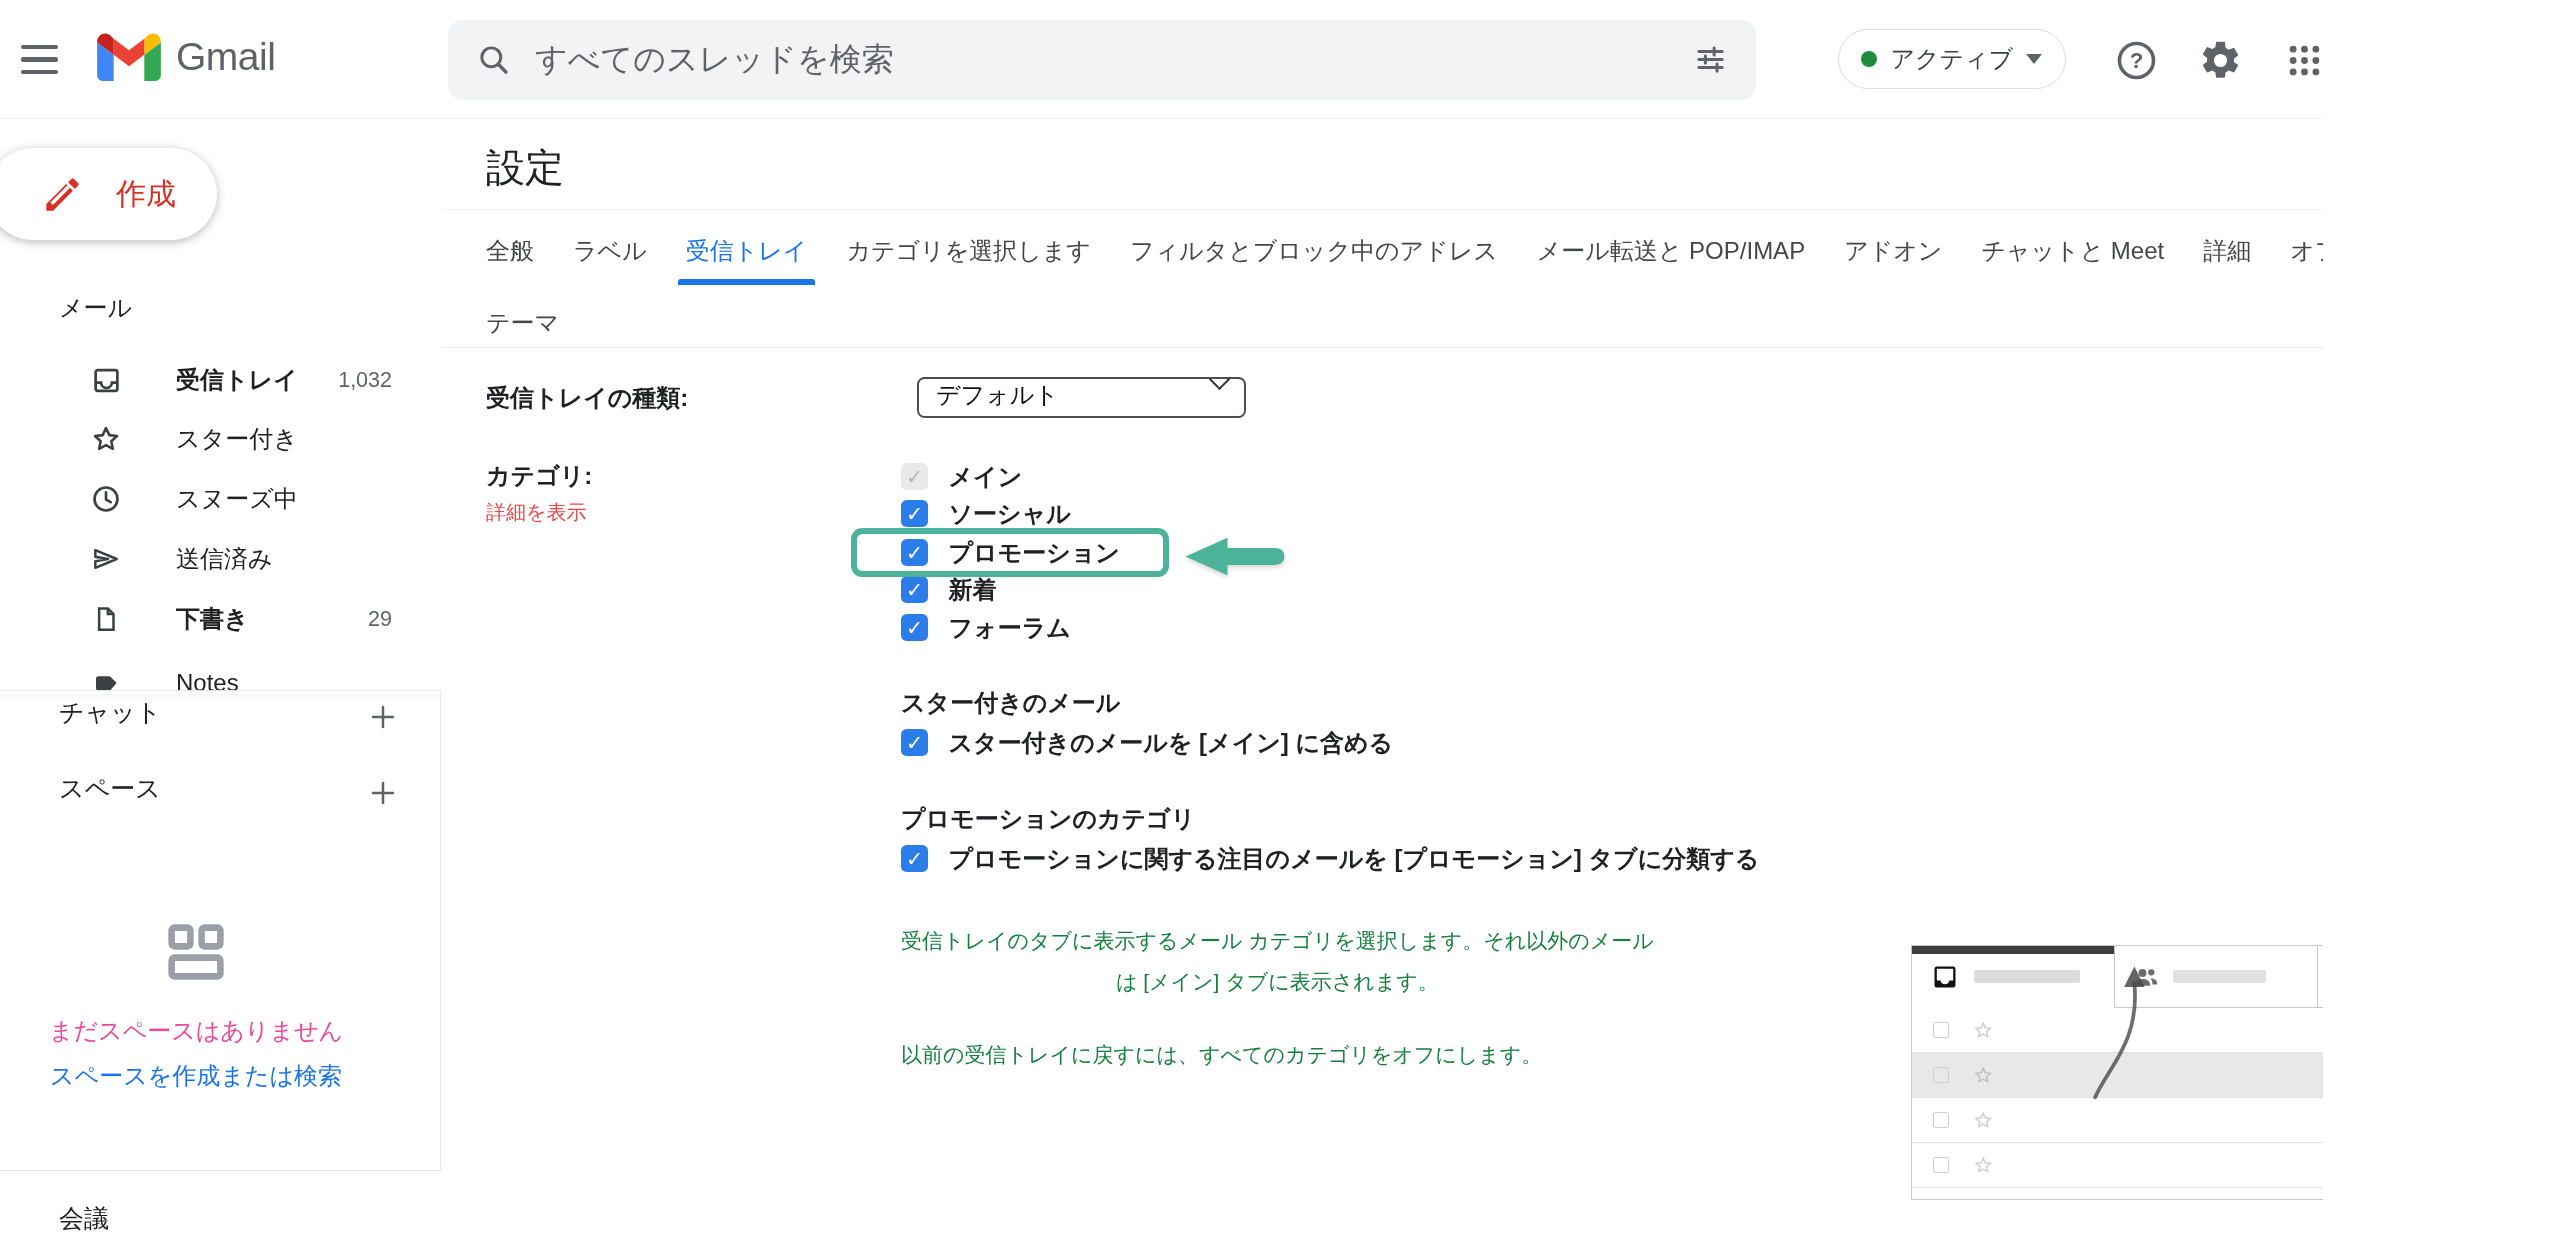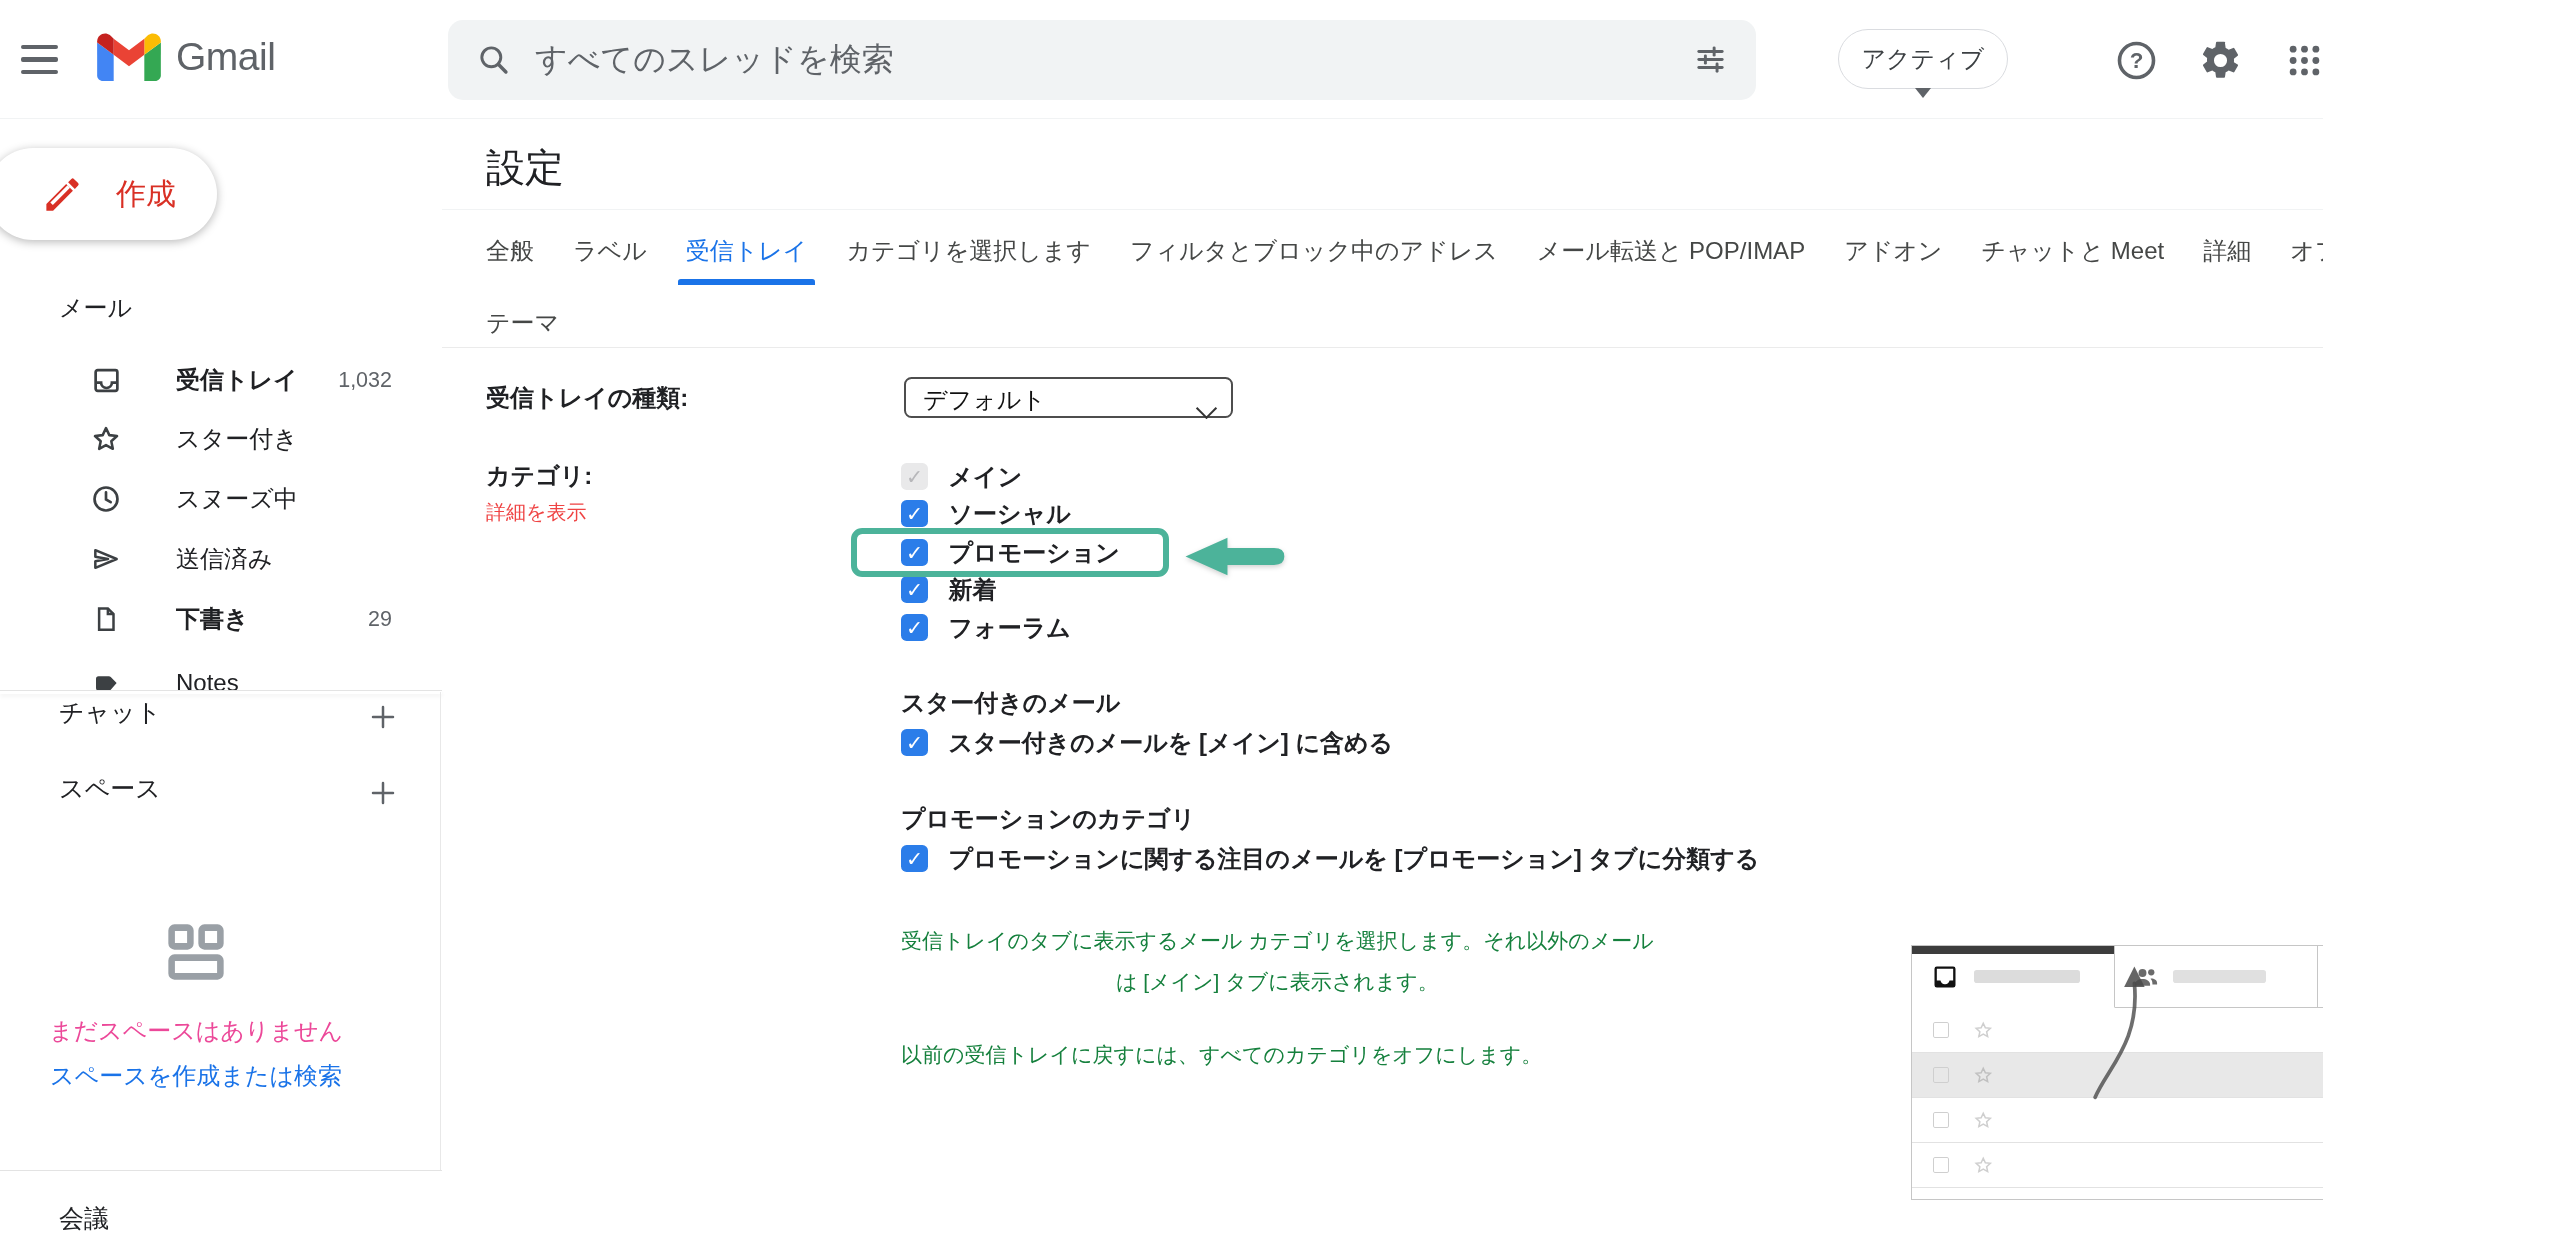--- a/index.html
+++ b/index.html
@@ -18,21 +18,21 @@
   .logo-text { font-size:39px; color:#5f6368; letter-spacing:-0.5px; }
 
   .search { position:absolute; left:448px; top:19.6px; width:1308px; height:80px; background:#f1f3f4;
             border-radius:15px; display:flex; align-items:center; padding:0 28px; }
   .search input { flex:1; border:none; outline:none; background:transparent; font-size:32px;
                   color:#202124; margin-left:24px; font-family:inherit; }
   .search input::placeholder { color:#5f6368; opacity:1; }
 
   .status-pill { position:absolute; left:1838px; top:29px; height:60px; border:1.9px solid #dadce0;
                  border-radius:30px; display:flex; align-items:center; padding:0 22.4px; gap:13px;
-                 background:#fff; cursor:pointer;flex-direction:column; }
+                 background:#fff; cursor:pointer; }
   .status-dot { width:16px; height:16px; border-radius:50%; background:#1e8e3e; }
   .status-label { font-size:24px; color:#3c4043; }
   .caret-down { width:0; height:0; border-left:8.4px solid transparent; border-right:8.4px solid transparent;
                 border-top:10.3px solid #5f6368; }
 
   .hdr-icon-btn { position:absolute; top:37px; width:47px; height:47px; display:flex; align-items:center;
                   justify-content:center; cursor:pointer; }
   .google-chip { position:absolute; left:2361px; top:15px; width:211px; height:89px; border:1.9px solid #dadce0;
                  border-radius:13px; background:#fff; display:flex; align-items:center; padding-left:20.5px;
                  cursor:pointer; }
@@ -88,22 +88,22 @@
          cursor:pointer; white-space:nowrap; }
   .tab.active { color:#1a73e8; }
   .tab.active::after { content:""; position:absolute; left:-7.5px; right:-7.5px; bottom:0; height:5.6px;
                        background:#1a73e8; border-radius:2.8px 2.8px 0 0; }
   .tabs-row2 { position:absolute; left:44px; top:179px; height:49px; display:flex; align-items:center; }
   .tabs-divider { position:absolute; left:0; top:228px; width:2134px; border-top:1.9px solid #ebebeb; }
 
   .form-label { position:absolute; left:44px; font-size:24px; font-weight:bold; color:#202124; }
   .link { font-size:20px; color:#ef4444; cursor:pointer; }
 
-  .select-box { position:absolute; left:462px; top:258px; width:329px; height:41px; border:2.3px solid #4d4d4d;
-                border-radius:7.5px; background:#fff; display:flex; align-items:flex-end; padding:0 17px;
+  .select-box { position:absolute; left:475px; top:258px; width:329px; height:41px; border:2.3px solid #4d4d4d;
+                border-radius:7.5px; background:#fff; display:flex; align-items:flex-start; padding:0 17px;
                 cursor:pointer; }
   .select-box .sel-text { font-size:24px; color:#111; flex:1; }
   .chev { width:15px; height:15px; border-right:2.8px solid #333; border-bottom:2.8px solid #333;
           transform:rotate(45deg); margin-top:-7.5px; }
 
   .cat-option { position:absolute; left:459px; height:37px; display:flex; align-items:center; gap:20.5px; }
   .cb { width:27px; height:27px; border-radius:5.6px; background:#2b7de9; display:flex; align-items:center;
         justify-content:center; color:#fff; font-size:20.5px; font-weight:bold; cursor:pointer; flex:none; }
   .cb.disabled { background:#e9e9ea; color:#b7b7ba; cursor:default; }
   .cat-option .olabel { font-size:24px; font-weight:bold; color:#202124; white-space:nowrap; }

